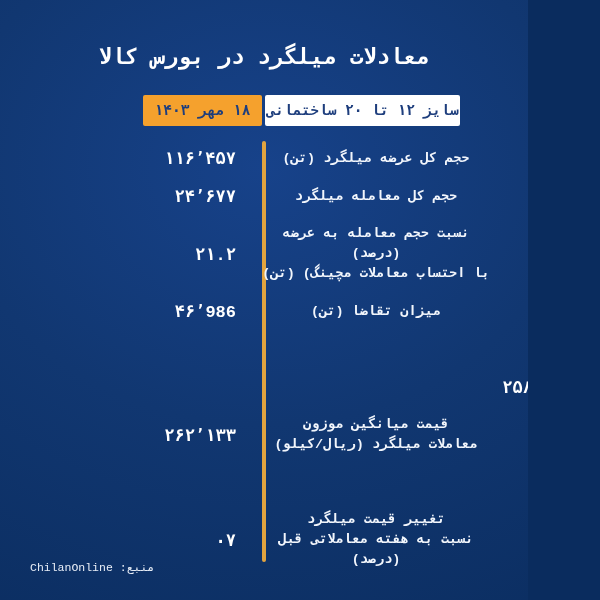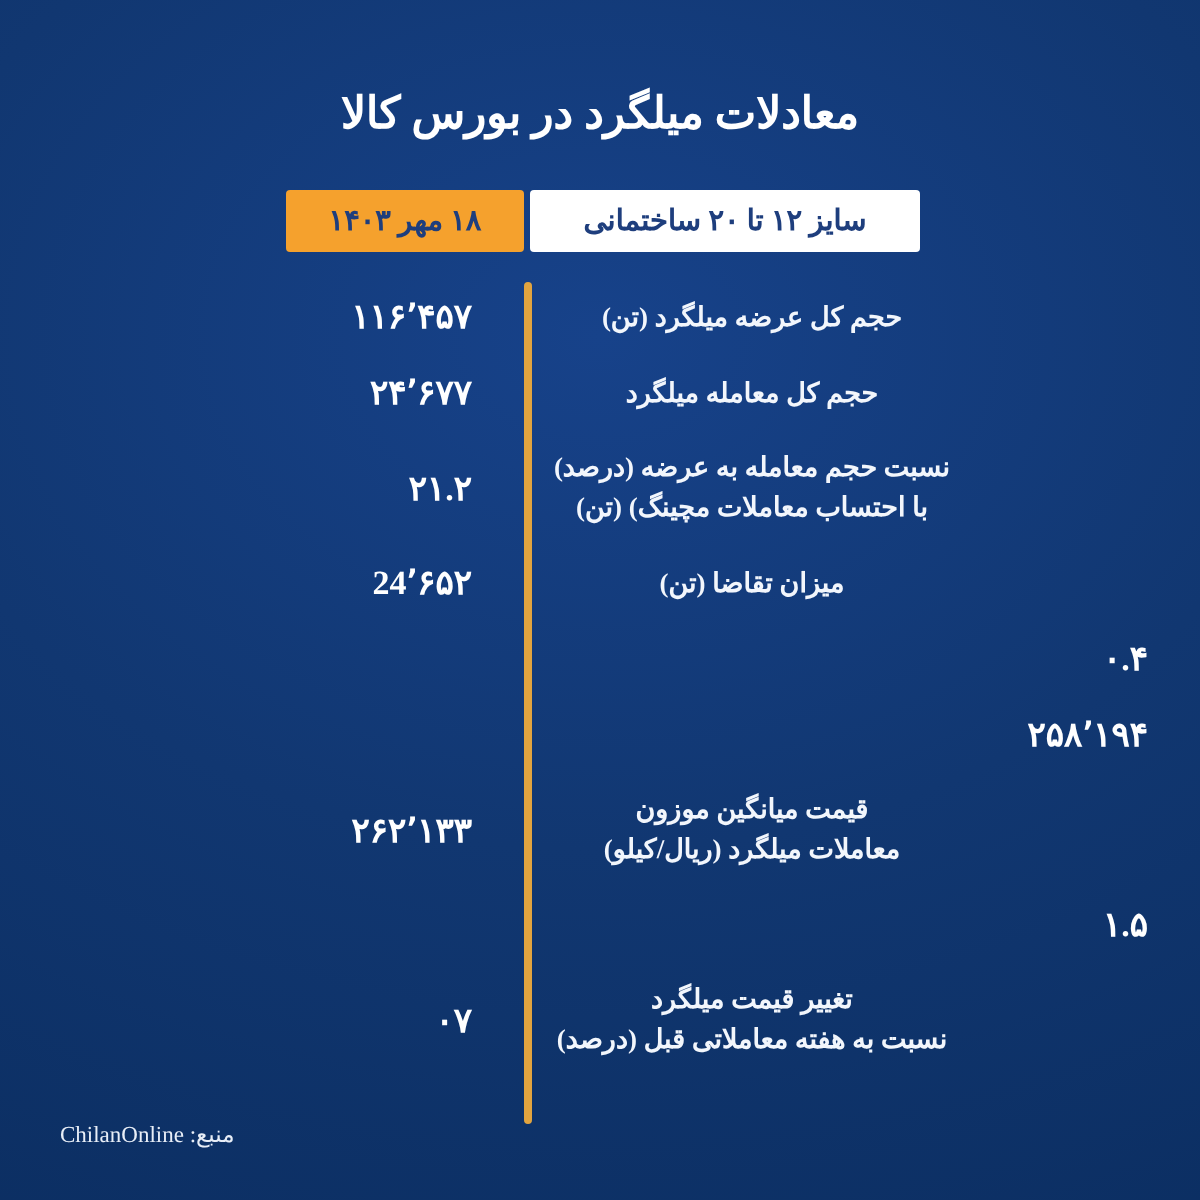--- a/index.html
+++ b/index.html
@@ -1,19 +1,19 @@
 <!DOCTYPE html>
 <html lang="fa"><head>
 <meta charset="utf-8">
 <style>
   html,body{margin:0;padding:0;background:#0a2c5e;}
   .canvas{
-    position:relative;width:600px;height:600px;overflow:hidden;
+    position:relative;width:528px;height:600px;overflow:hidden;
     background:radial-gradient(ellipse 130% 95% at 50% 28%, #17428a 0%, #113771 45%, #0a2c5e 100%);
-    font-family:Liberation Serif, serif;
+    font-family:Liberation Mono, monospace;
     -webkit-font-smoothing:antialiased;
   }
   .title{
     position:absolute;top:44px;left:0;right:0;
     direction:rtl;text-align:center;
     color:#ffffff;font-size:22px;font-weight:bold;letter-spacing:-0.5px;
   }
   .headerbar{position:absolute;top:95px;left:0;width:600px;height:31px;}
   .sizebox{
     position:absolute;left:265px;top:0;width:195px;height:31px;
@@ -109,21 +109,21 @@
         <span class="value-inner">۲۱.۲</span>
       </div>
     </div>
 
     <div class="row">
       <div class="label">
         <div class="lline">میزان تقاضا (تن)</div>
 
       </div>
       <div class="value">
-        <span class="value-inner">24٬۶۵۲</span>
+        <span class="value-inner">۴۶٬986</span>
       </div>
     </div>
 
     <div class="row">
       <div class="value">
         <span class="value-inner">۰.۴</span>
       </div>
     </div>
 
     <div class="row">

